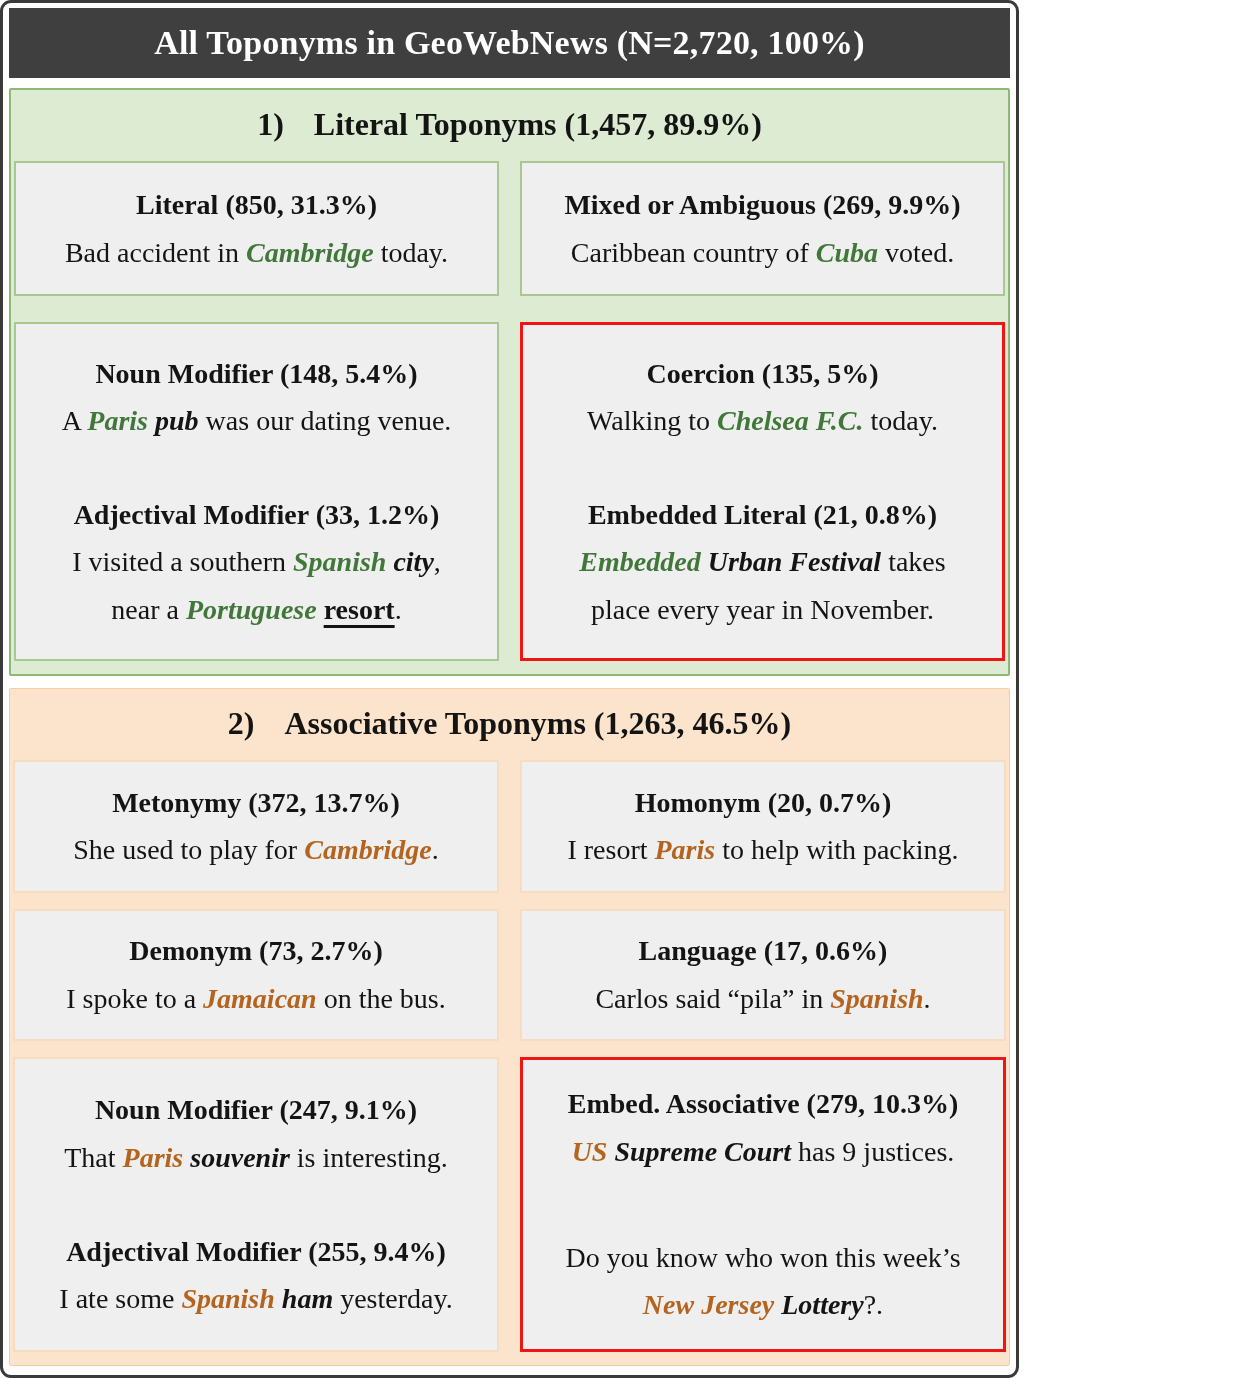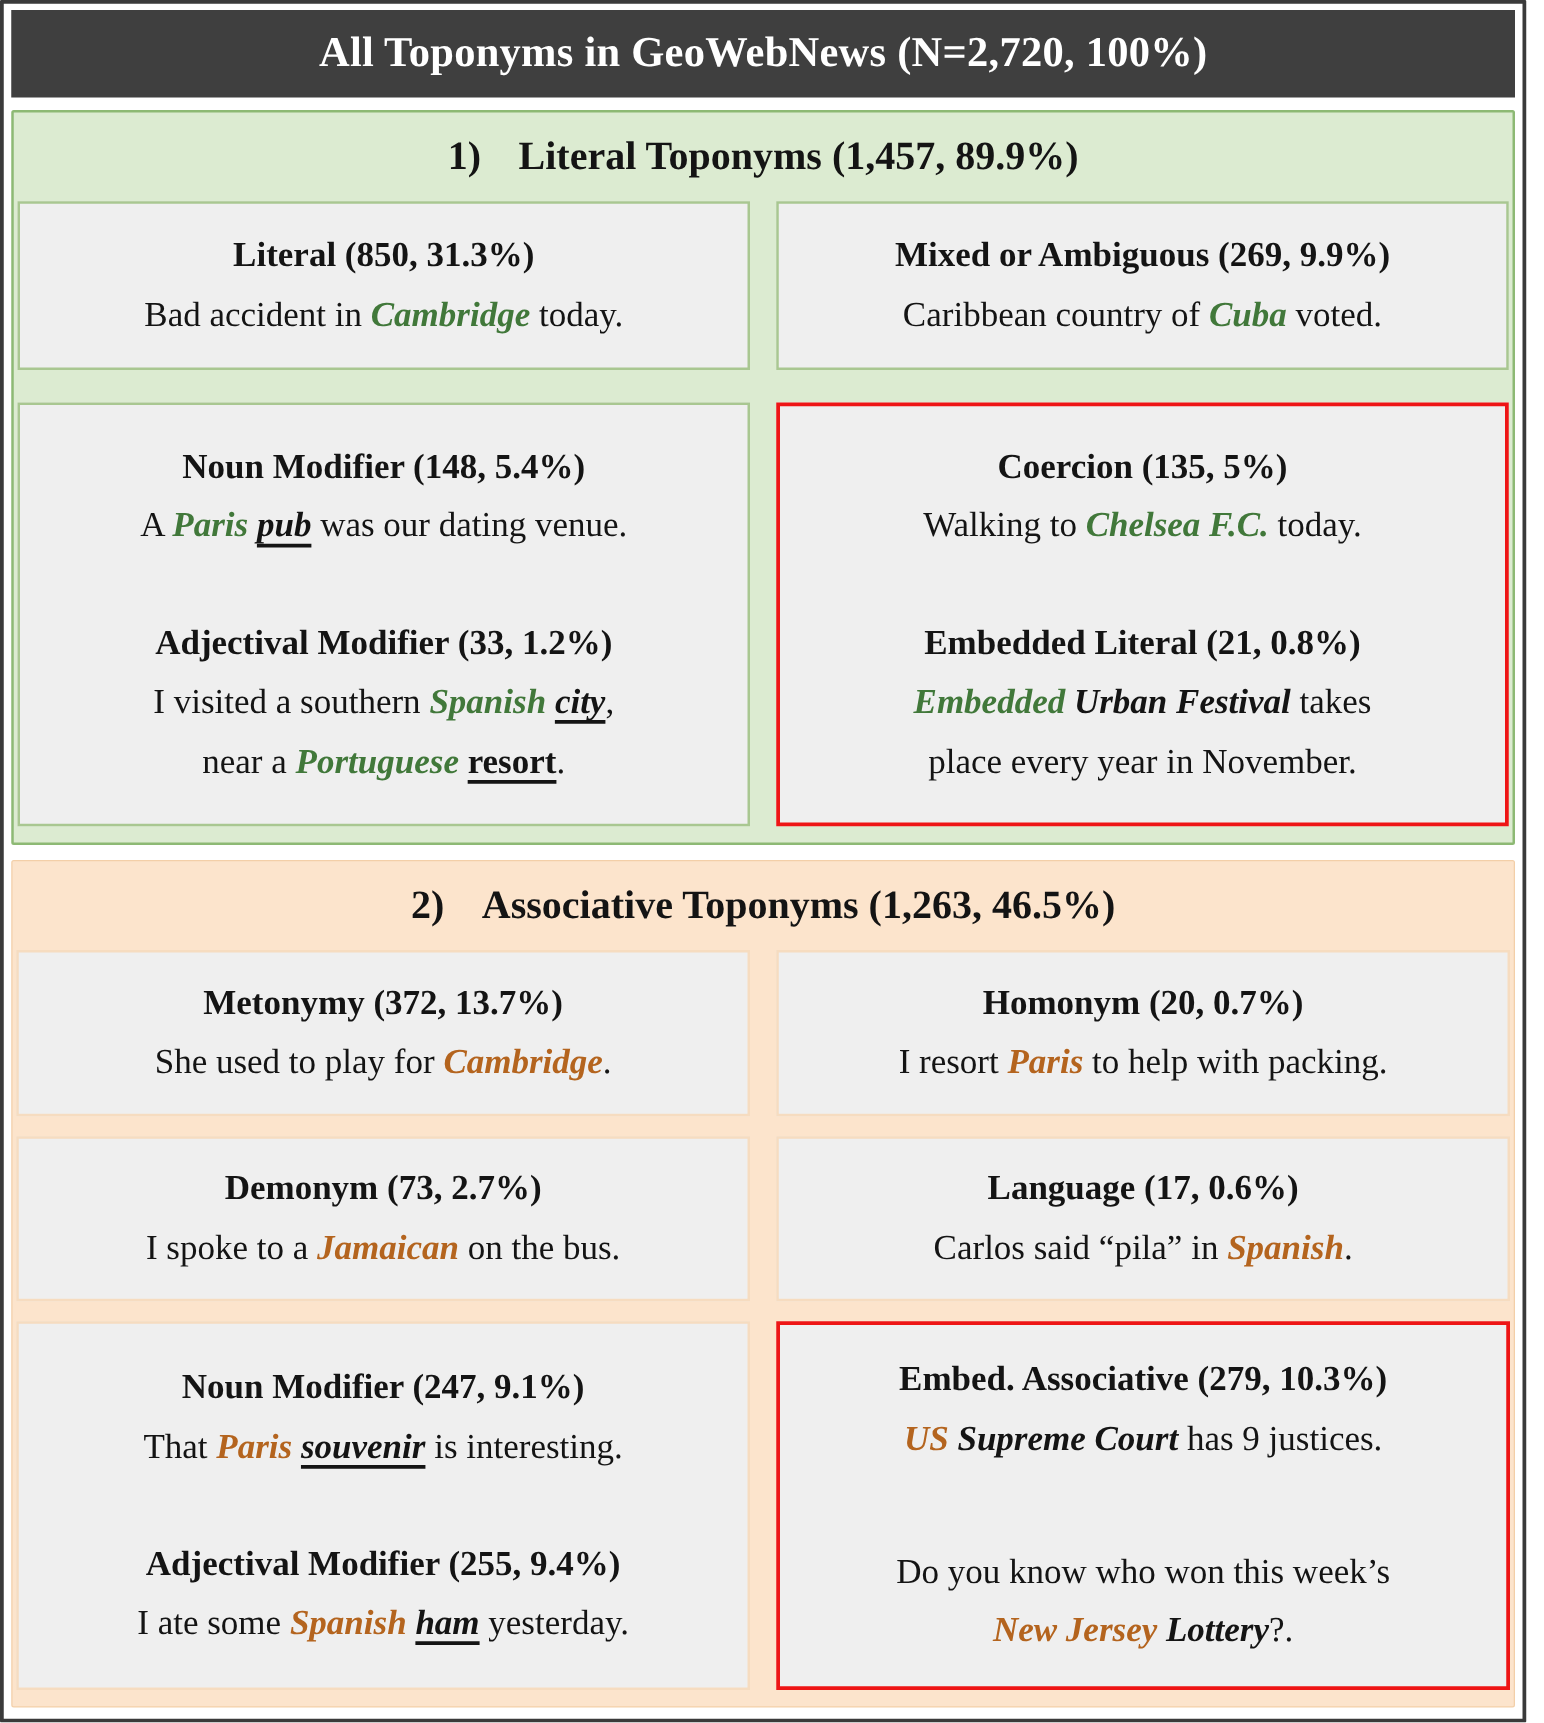--- a/index.html
+++ b/index.html
@@ -17,23 +17,23 @@
     --ink:#141414;
   }
   *{box-sizing:border-box;margin:0;padding:0;}
   body{
     width:1235px;height:1378px;
     background:#ffffff;
     font-family:"Liberation Serif","DejaVu Serif",serif;
     color:var(--ink);
   }
   .figure{
-    width:1221px;height:1378px;
+    width:1019px;height:1378px;
     border:3px solid #3a3a3a;
-    border-radius:1px;
+    border-radius:11px;
     background:#ffffff;
     padding:5px 6px 6px 6px;
     overflow:hidden;
   }
   
   .header-band{
     background:var(--header-bg);
     height:70px;
     display:flex;align-items:center;justify-content:center;
     margin-bottom:10px;
@@ -90,21 +90,21 @@
   .block.wide-gap{margin-top:58px;}
   .box-title{font-weight:700;line-height:1.7;}
   .sentence{line-height:1.7;}
   .sentence .line{line-height:1.7;}
   
   .seg{white-space:pre-wrap;}
   .seg-green{color:var(--literal-accent);font-weight:700;font-style:italic;}
   .seg-orange{color:var(--associative-accent);font-weight:700;font-style:italic;}
   .seg-bi{font-weight:700;font-style:italic;}
   .seg-biu{font-weight:700;font-style:italic;
-    text-decoration:underline;text-decoration-thickness:3px;text-underline-offset:6px;}
+    text-decoration-thickness:3px;text-underline-offset:6px;}
   .seg-bu{font-weight:700;
     text-decoration:underline;text-decoration-thickness:3px;text-underline-offset:6px;}
 </style>
 </head>
 <body>
 
 <div class="figure">
 
   <div class="header-band">
     <span class="title">All Toponyms in GeoWebNews (N=2,720, 100%)</span>

